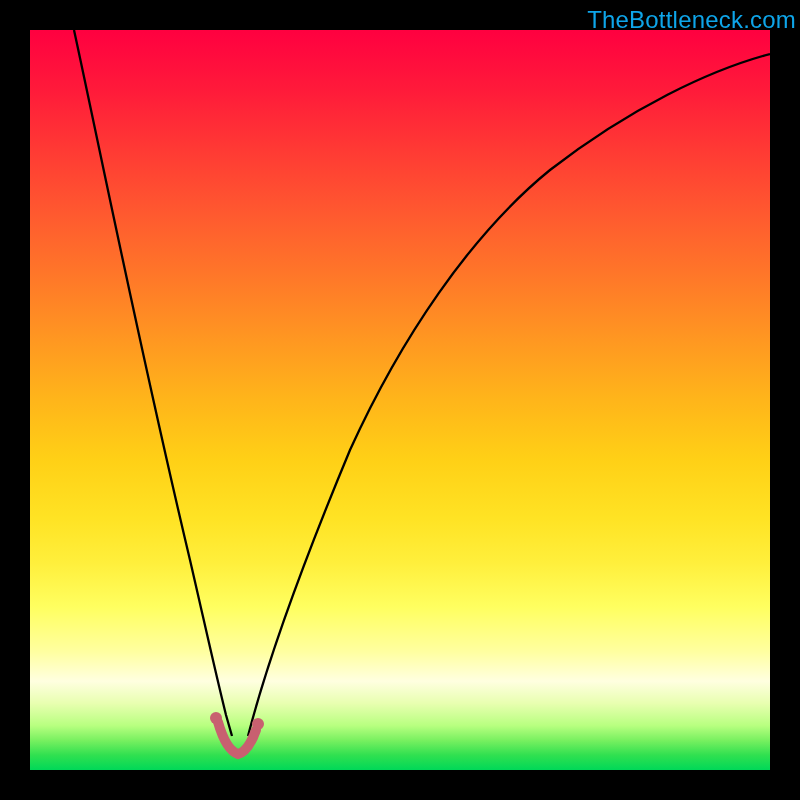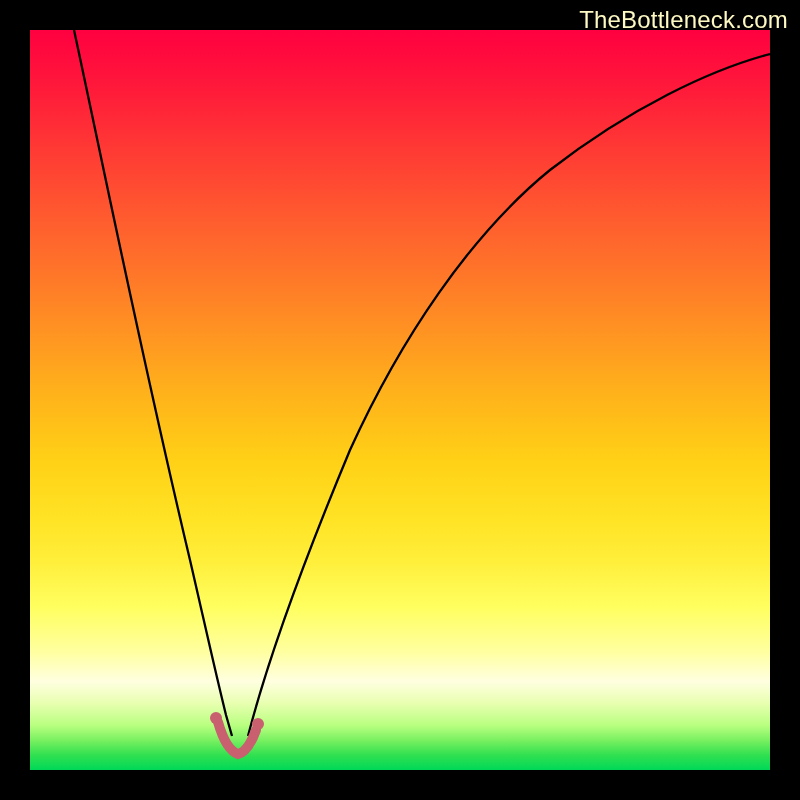--- a/index.html
+++ b/index.html
@@ -13,22 +13,22 @@
   }
   .frame {
     position: relative;
     width: 800px;
     height: 800px;
     background: #000;
   }
   .watermark {
     position: absolute;
     top: 6px;
-    right: 12px;
-    color: #fef9c3;
+    right: 4px;
+    color: #0ea5e9;
     font-size: 24px;
     font-weight: 500;
     letter-spacing: 0.2px;
     z-index: 10;
   }
   .plot {
     position: absolute;
     left: 30px;
     top: 30px;
     width: 740px;

